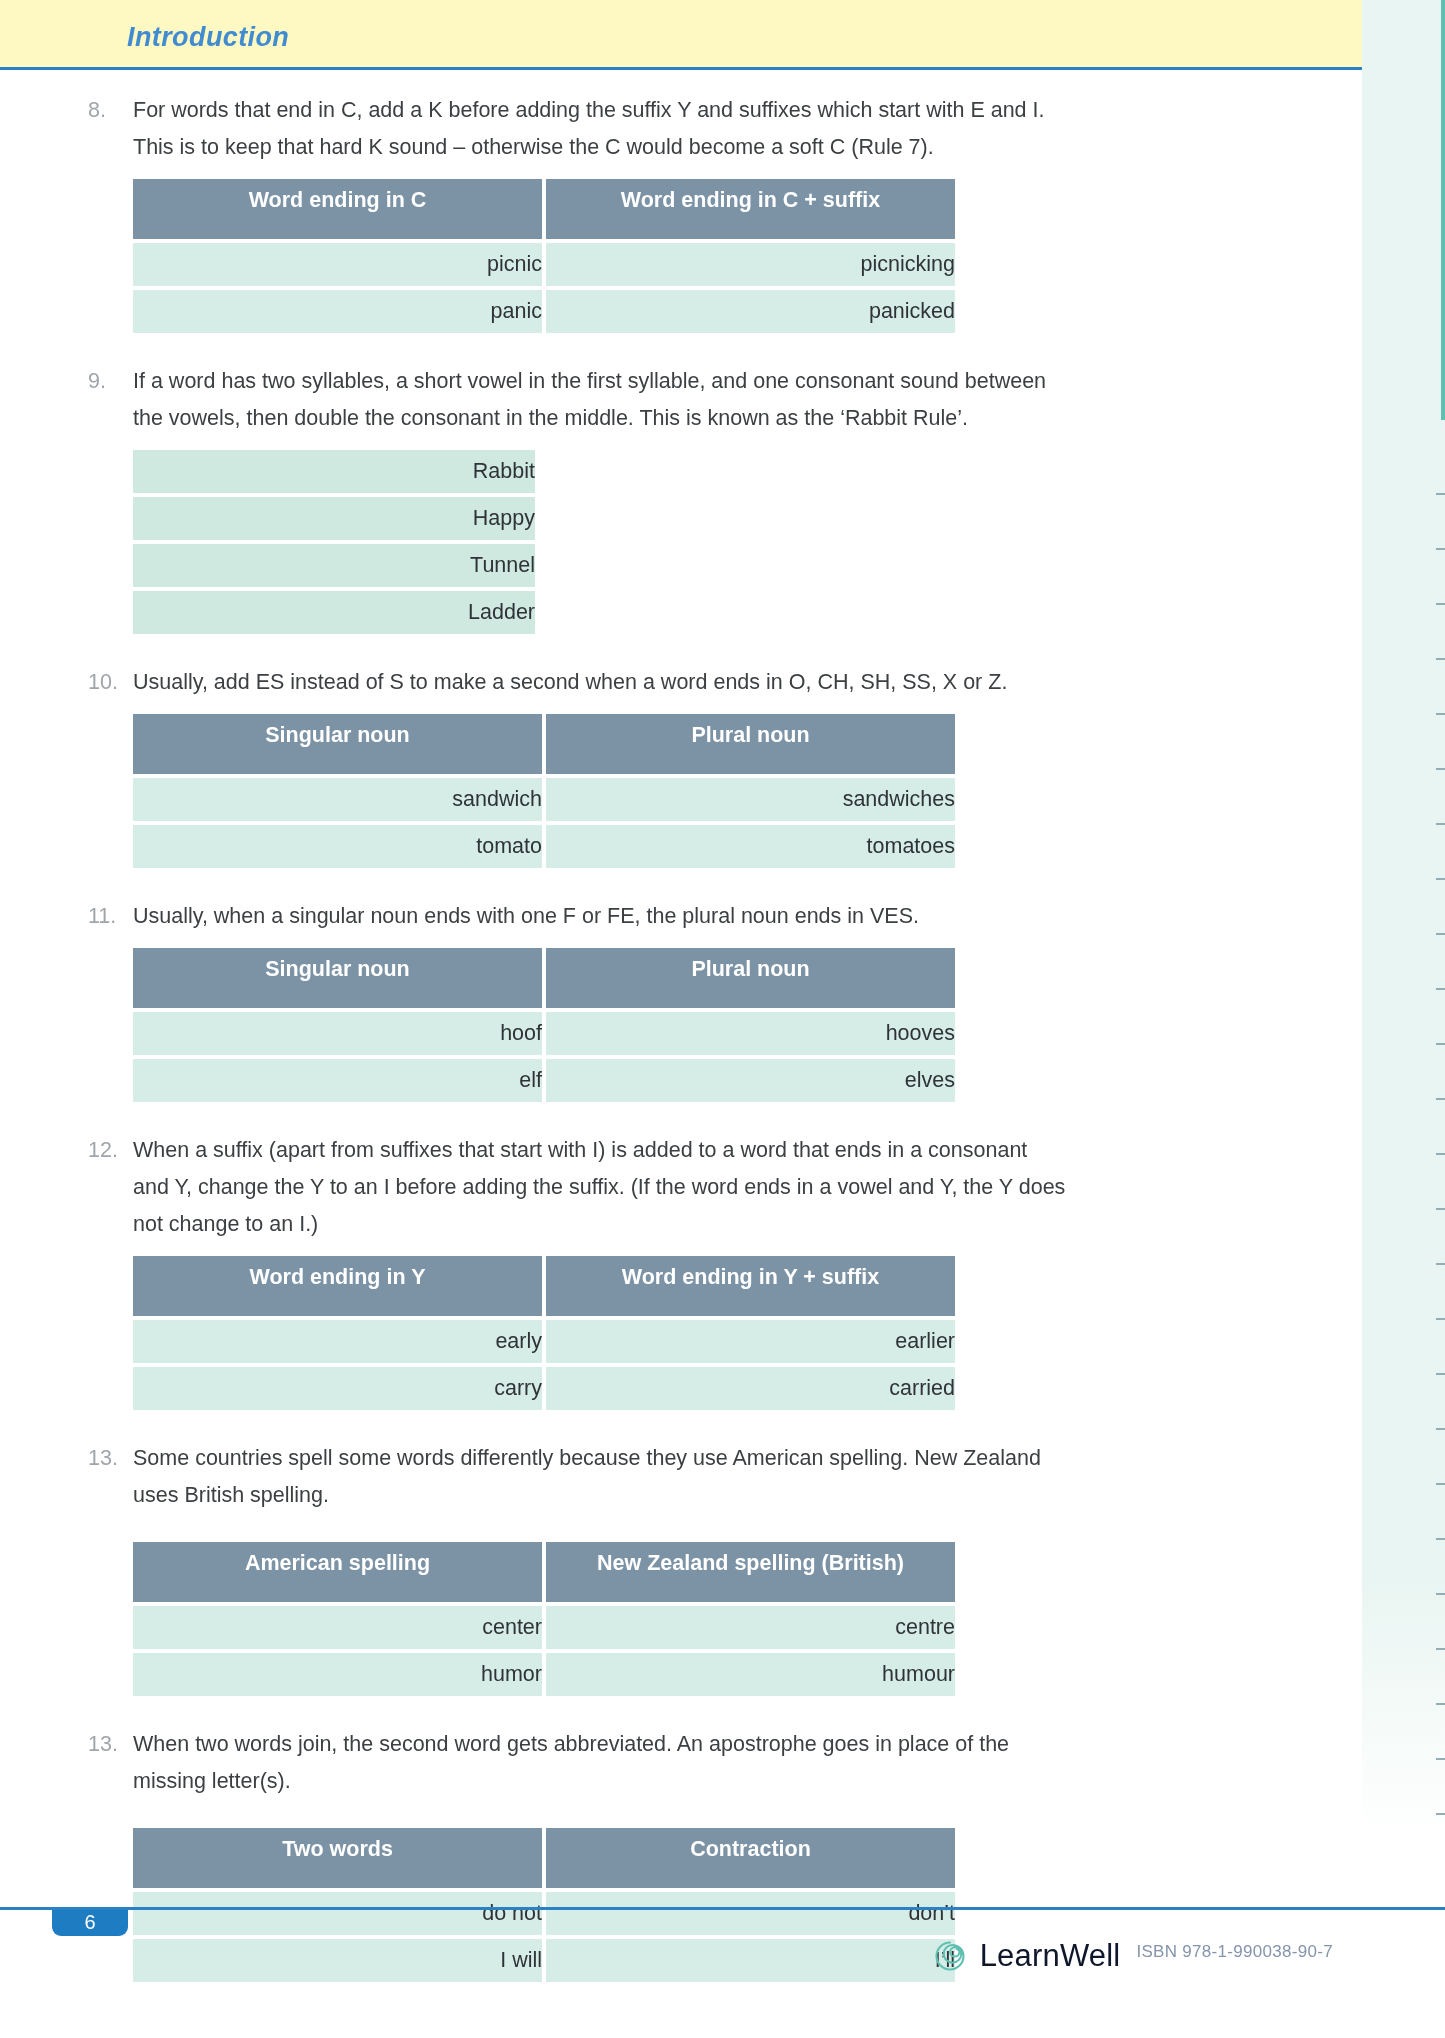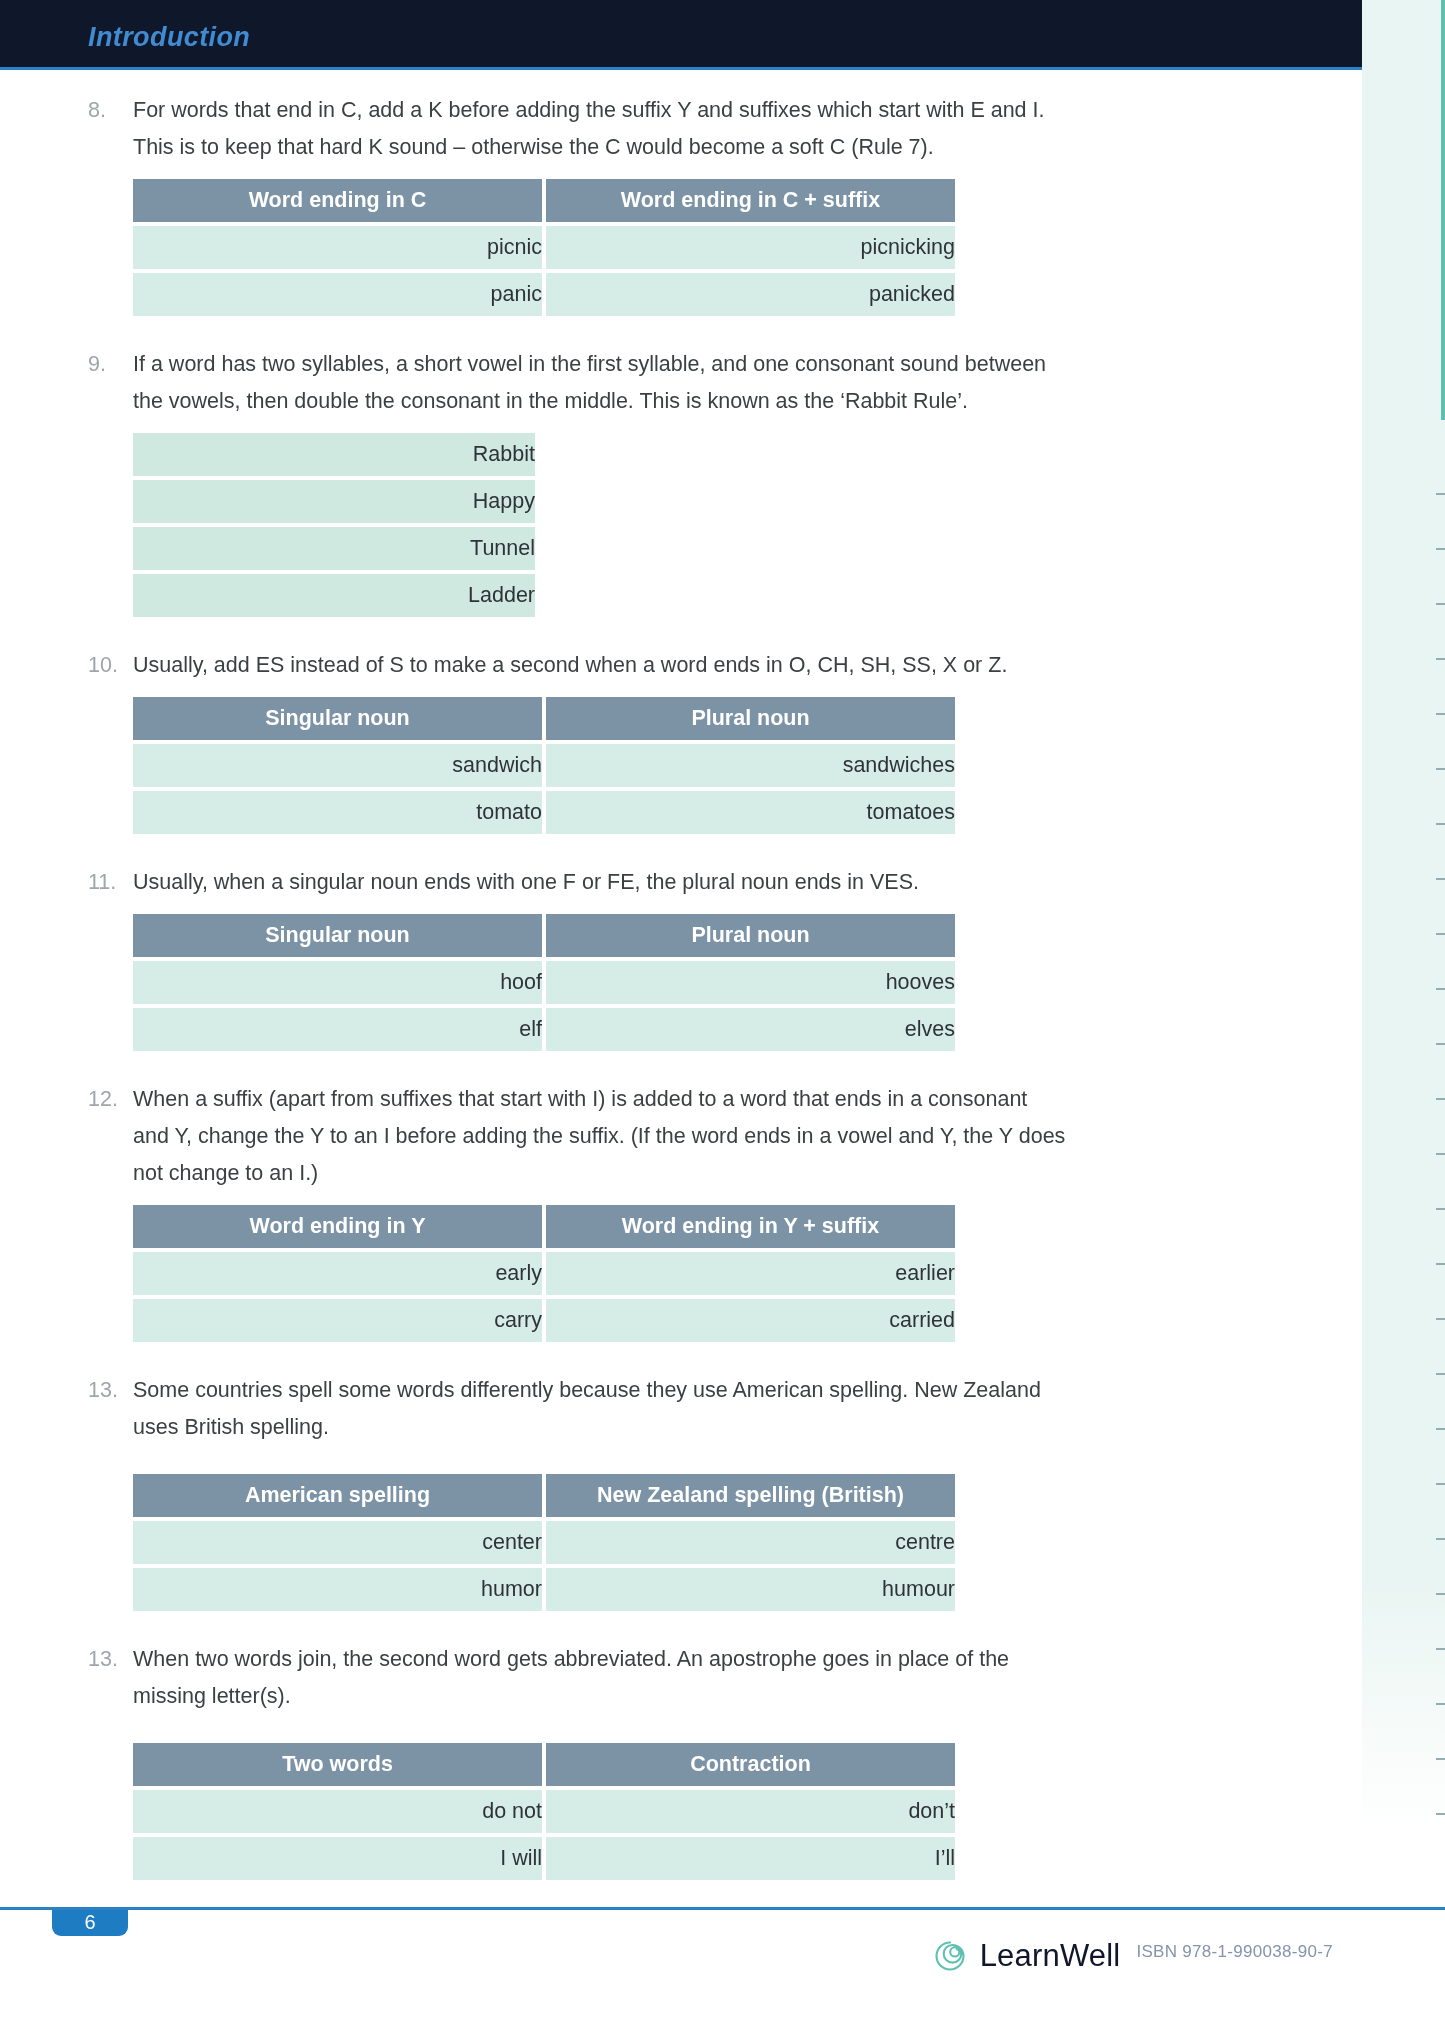--- a/index.html
+++ b/index.html
@@ -5,23 +5,23 @@
   html,body { margin:0; padding:0; }
   body {
     width:1445px; height:2038px;
     position:relative; overflow:hidden;
     background:#ffffff;
     font-family:"Liberation Sans", sans-serif;
     -webkit-font-smoothing:antialiased;
   }
   
   .banner {
-    height:67px; background:#0f172a;
+    height:67px; background:#fef9c3;
     border-bottom:3px solid #2b81c5;
-    position:relative; z-index:1;
+    position:relative; z-index:1;padding-left:39px;
   }
   .banner .title {
     margin:0; padding:22px 0 0 88px;
     font-size:27px; font-style:italic; font-weight:bold;
     color:#418bd0; letter-spacing:.4px;
   }
   
   .side-strip {
     position:absolute; top:0; left:1362px; width:83px; height:1835px;
     background:linear-gradient(to bottom, #e9f5f2 0%, #e9f5f2 86%, rgba(233,245,242,0) 100%);
@@ -46,21 +46,21 @@
   }
   .ibody { flex:none; }
   .line { font-size:21.5px; line-height:37px; color:#3c4043; }
   
   .tbl { margin-top:13px; width:822px; }
   .tbl.single { width:402px; }
   .item.gap-lg .tbl { margin-top:28px; }
   .tbl .r { display:flex; gap:4px; margin-top:4px; }
   .tbl .r:first-child { margin-top:0; }
   .th {
-    flex:1; height:43px; line-height:43px; text-align:center;
+    flex:1; height:60px; line-height:43px; text-align:center;
     background:#7c93a6; color:#ffffff; font-weight:bold; font-size:21.5px;
   }
   .td {
     flex:1; height:43px; line-height:43px; text-align:right;
     background:#d6ede7; color:#2f3337; font-size:21.5px;
   }
   .tbl.single .td { background:#cfe9e1; }
   
   .footer-rule {
     position:absolute; top:1907px; left:0; width:1445px; height:3px;

